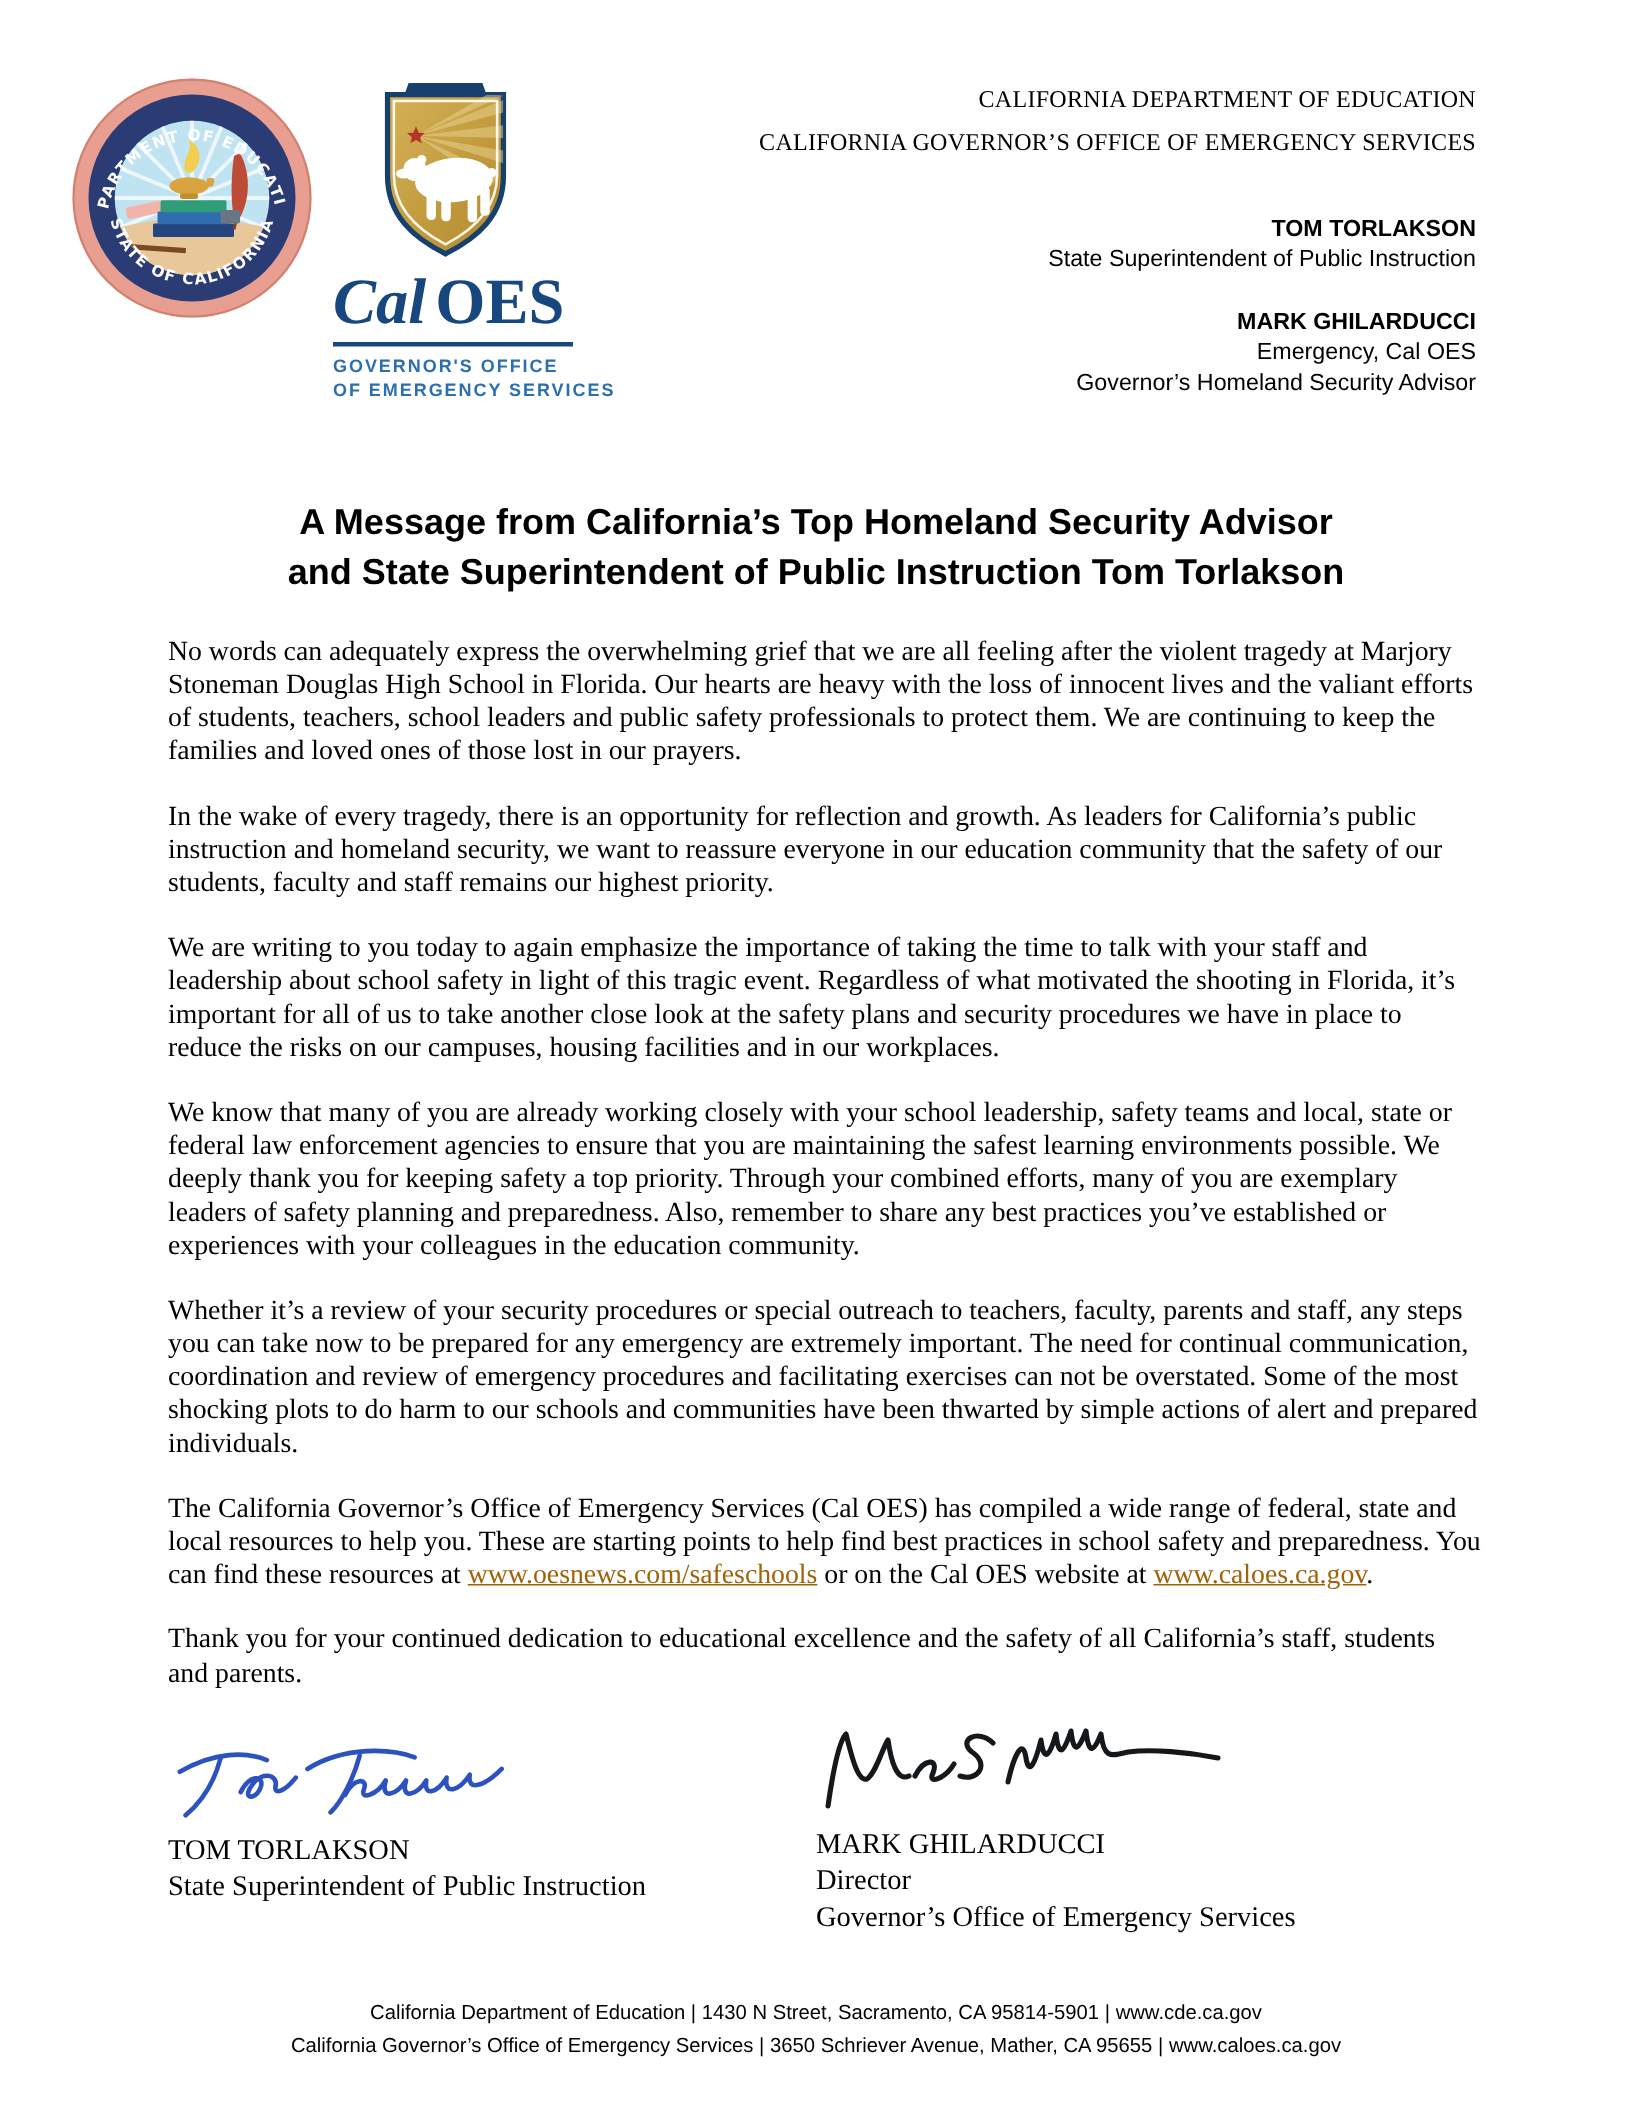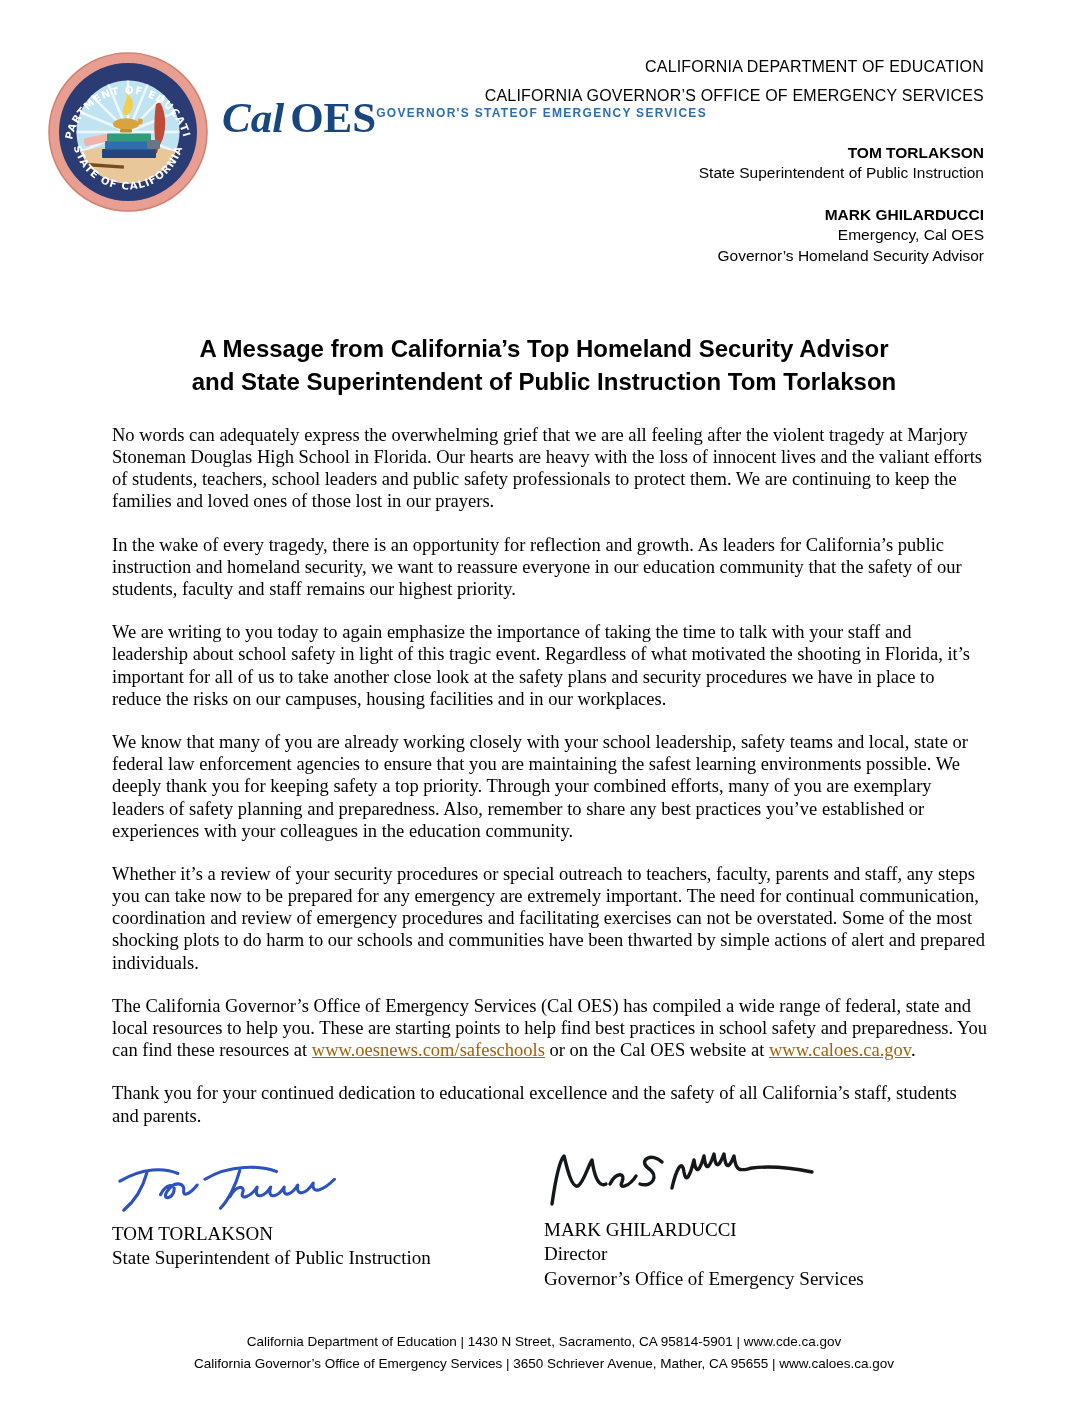--- a/index.html
+++ b/index.html
@@ -6,28 +6,28 @@
   html,body { margin:0; padding:0; background:#888; }
   .page {
     width:1088px; height:1408px; margin:0 auto; background:#ffffff;
     position:relative; overflow:hidden; color:#000;
     font-family:"Liberation Sans", sans-serif;
   }
 
   
   .header { display:flex; align-items:flex-start; padding:52px 104px 0 48px; }
   .logos { display:flex; gap:14px; align-items:flex-start; }
-  .caloes-block { display:flex; flex-direction:row; align-items:center; width:182px; margin-top:2px; }
+  .caloes-block { display:flex; flex-direction:column; align-items:flex-start; width:182px; margin-top:2px; }
   .caloes-word { font-family:"Liberation Serif", serif; color:#17477E; font-size:43px; font-weight:bold; line-height:1; margin-top:8px; white-space:nowrap; }
   .caloes-word .cal { font-style:italic; margin-right:6px; }
   .caloes-rule { width:160px; border-top:3px solid #17477E; margin:5px 0 5px; }
   .caloes-cap { color:#2C6FAE; font-weight:bold; font-size:12px; letter-spacing:1.3px; text-align:center; line-height:1.35; white-space:nowrap; }
 
   .header-right { margin-left:auto; text-align:right; padding-top:6px; }
-  .org { font-size:16px; letter-spacing:.2px; }
+  .org { font-size:16px; letter-spacing:.2px;font-family:Liberation Serif, serif; }
   .org1 { margin-bottom:11px; }
   .org2 { margin-bottom:38px; }
   .official { margin-bottom:22px; }
   .official .name { font-weight:bold; font-size:15.5px; line-height:1.3; }
   .official .role { font-size:15.5px; line-height:1.3; }
 
   
   .title { text-align:center; font-weight:bold; font-size:24px; line-height:1.38; margin:44px 40px 0; }
 
   
@@ -132,21 +132,21 @@
             <ellipse cx="83" cy="94" rx="37" ry="21" transform="rotate(-5 83 94)"></ellipse>
             <circle cx="119" cy="87" r="4.5"></circle>
             <rect x="57" y="102" width="9" height="30" rx="4"></rect>
             <rect x="71" y="107" width="9" height="26" rx="4"></rect>
             <rect x="96" y="107" width="9" height="27" rx="4"></rect>
             <rect x="108" y="100" width="9" height="28" rx="4"></rect>
           </g>
         </svg>
         <div class="caloes-word"><span class="cal">Cal</span><span>OES</span></div>
         <div class="caloes-rule"></div>
-        <div class="caloes-cap">GOVERNOR'S STATE</div>
+        <div class="caloes-cap">GOVERNOR'S OFFICE</div>
         <div class="caloes-cap">OF EMERGENCY SERVICES</div>
       </div>
     </div>
 
     <div class="header-right">
       <div class="org org1">CALIFORNIA DEPARTMENT OF EDUCATION</div>
       <div class="org org2">CALIFORNIA GOVERNOR’S OFFICE OF EMERGENCY SERVICES</div>
       <div class="official">
         <div class="name">TOM TORLAKSON</div>
         <div class="role">State Superintendent of Public Instruction</div>

